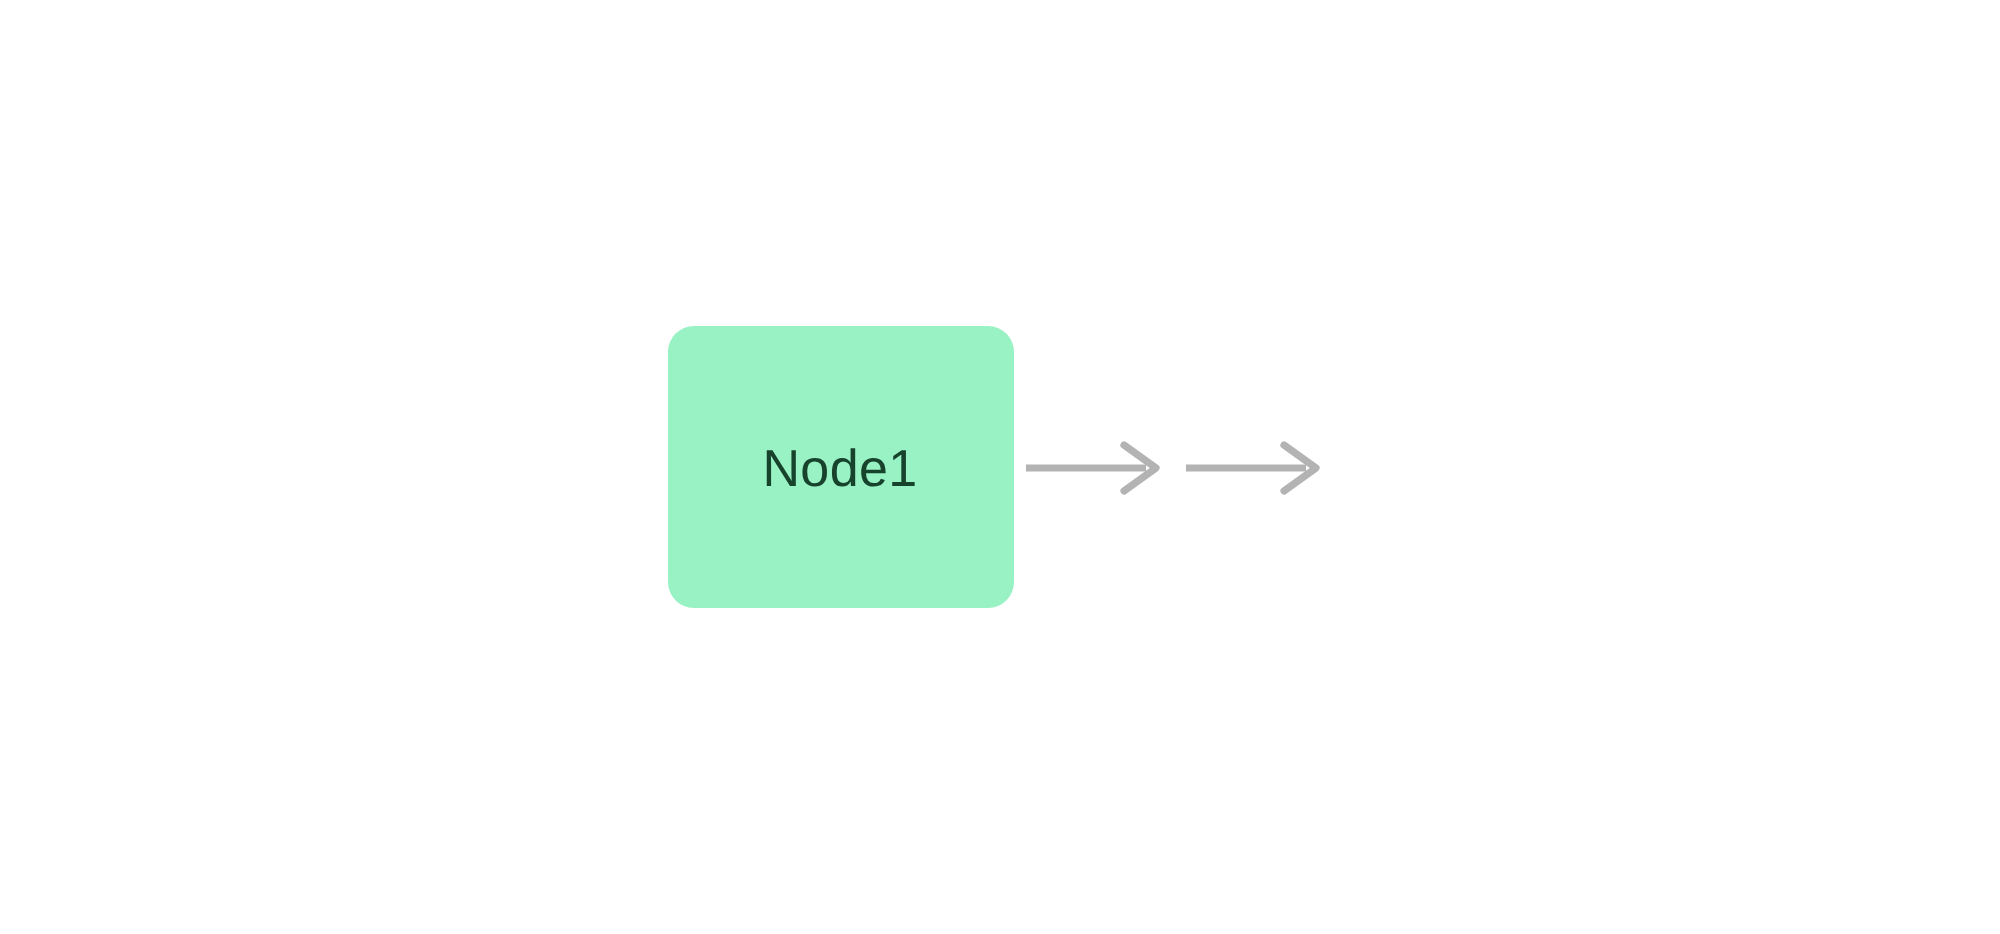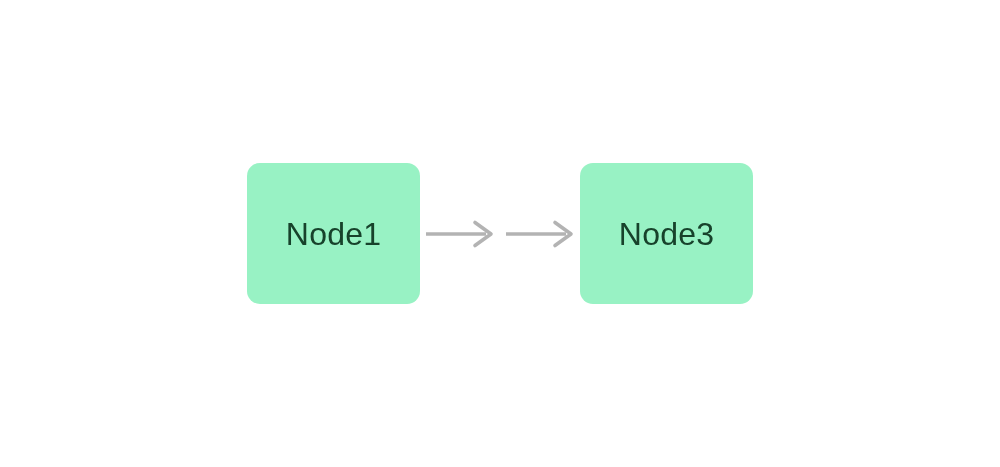--- a/index.html
+++ b/index.html
@@ -36,21 +36,21 @@
     height: 141px;
     background: var(--node-fill);
     border-radius: 13px;
     display: flex;
     align-items: center;
     justify-content: center;
     flex: 0 0 auto;
   }
   .node-label {
     color: var(--node-text);
-    font-size: 32px;
+    font-size: 26px;
     line-height: 1;
     letter-spacing: 0.2px;
     user-select: none;
   }
   .edge {
     width: 80px;
     height: 34px;
     flex: 0 0 auto;
     color: var(--arrow);
     display: block;
@@ -70,18 +70,15 @@
       <line x1="6" y1="17" x2="66" y2="17" stroke="currentColor" stroke-width="3.6" stroke-linecap="butt"></line>
       <polyline points="55,5.5 71,17 55,28.5" fill="none" stroke="currentColor" stroke-width="3.6" stroke-linecap="round" stroke-linejoin="round"></polyline>
     </svg>
 
 
     <svg class="edge" viewBox="0 0 80 34">
       <line x1="6" y1="17" x2="66" y2="17" stroke="currentColor" stroke-width="3.6" stroke-linecap="butt"></line>
       <polyline points="55,5.5 71,17 55,28.5" fill="none" stroke="currentColor" stroke-width="3.6" stroke-linecap="round" stroke-linejoin="round"></polyline>
     </svg>
 
-    <div class="node">
-      <span class="node-label">Node3</span>
-    </div>
 
   </div>
 </div>
 
 </body></html>

